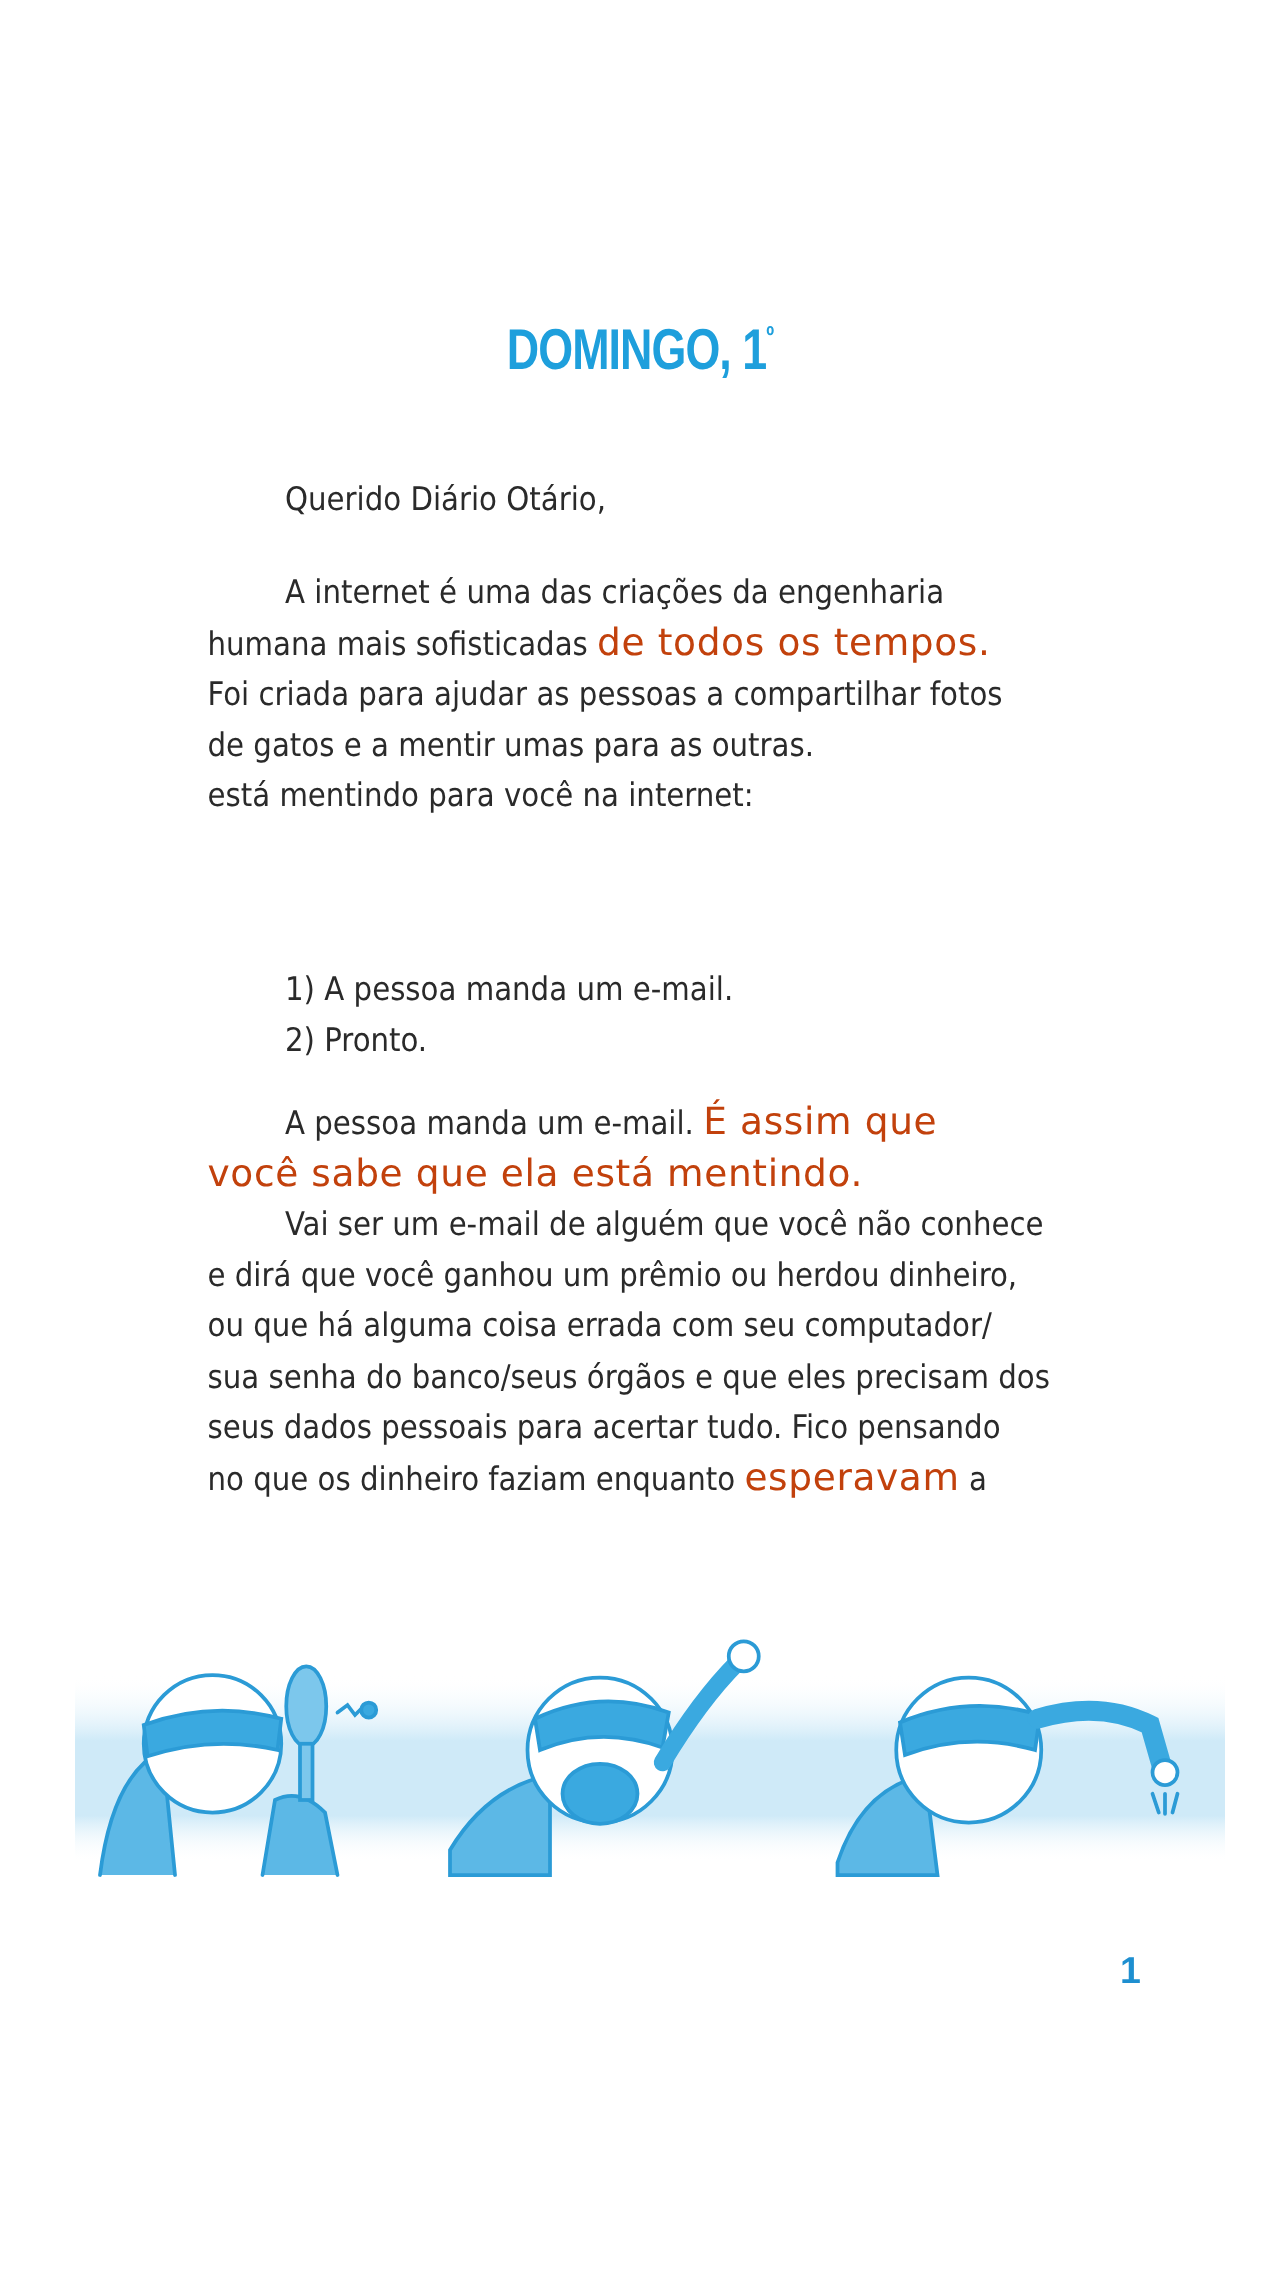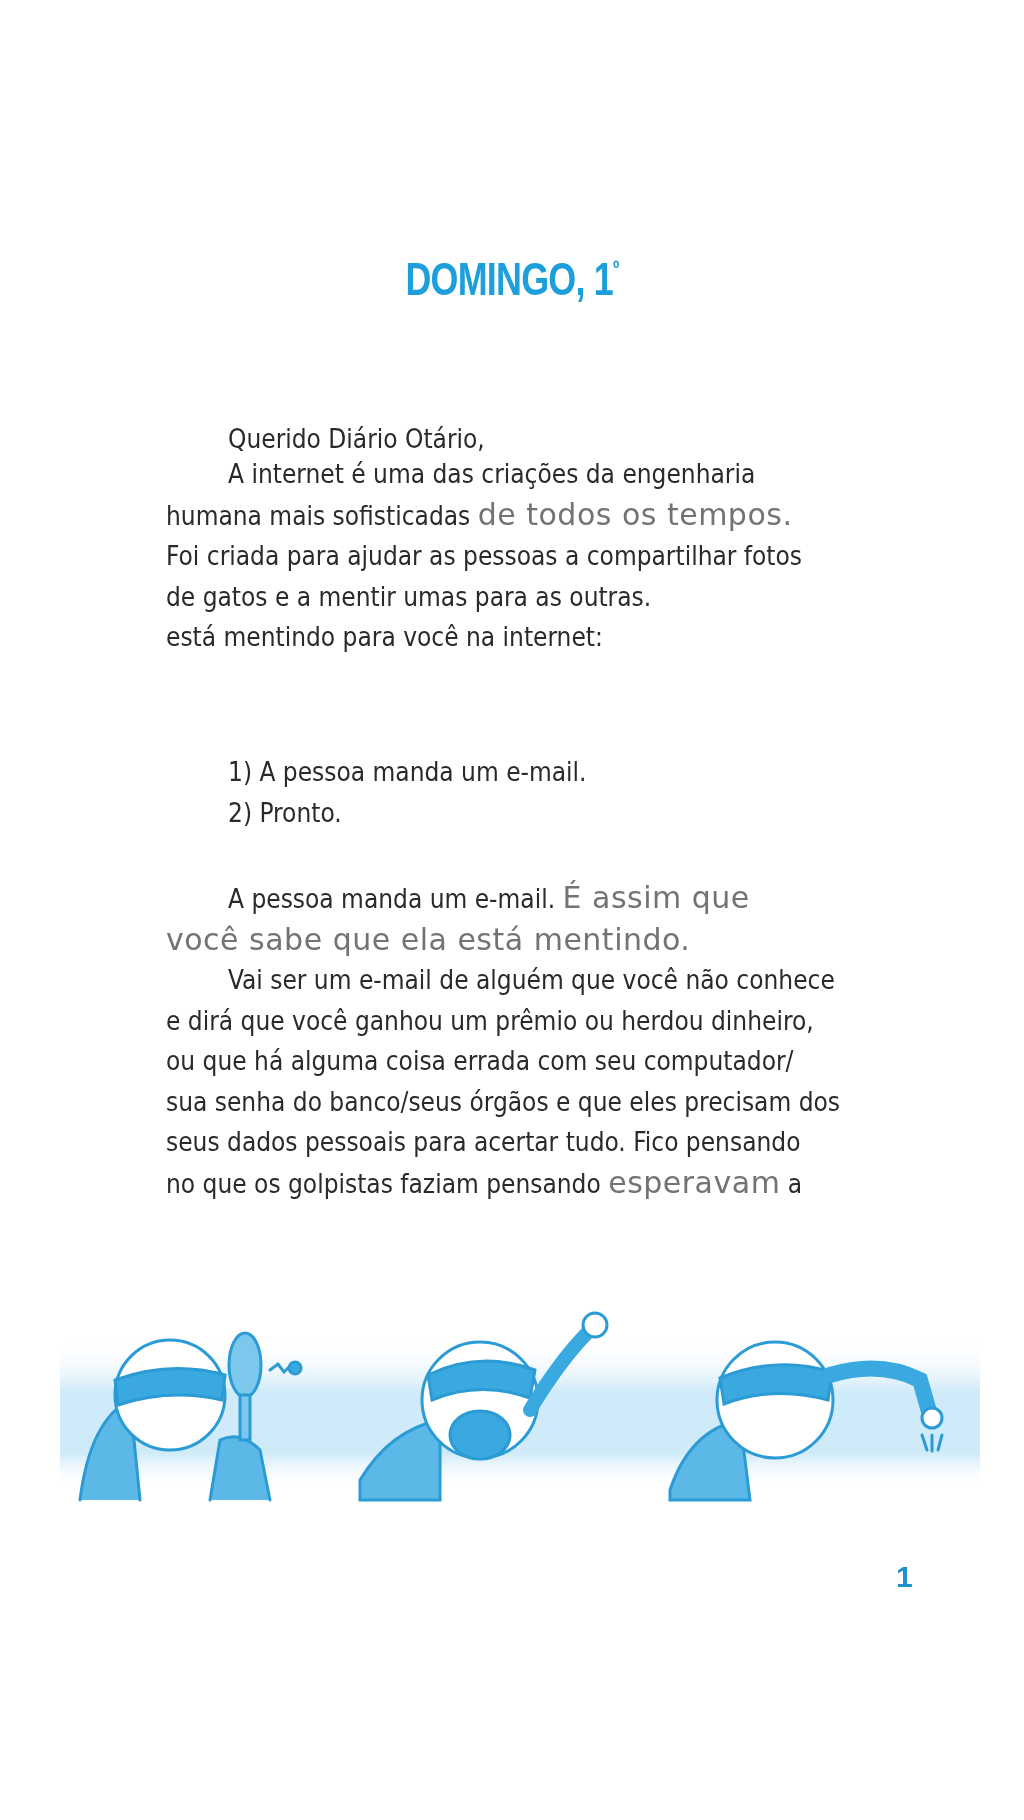--- a/index.html
+++ b/index.html
@@ -6,61 +6,61 @@
   body { width:1024px; height:1820px; position:relative; overflow:hidden;
          font-family:"DejaVu Sans Condensed","DejaVu Sans", sans-serif; color:#2a2a2a; }
   .page { position:absolute; left:0; top:0; width:1024px; height:1384px; }
   .title { position:absolute; top:252px; left:0; width:1024px; text-align:center;
            font-family:"Liberation Sans", sans-serif; font-weight:bold; font-size:46px;
            color:#1e9fdc; letter-spacing:-1px; transform:scaleX(0.78); transform-origin:center; }
   .title sup { font-size:22px; vertical-align:top; position:relative; top:4px; }
   .text { position:absolute; left:166px; width:740px; font-size:26px; line-height:40.5px; }
   .line { white-space:nowrap; display:block; transform-origin:left; }
   .ind { padding-left:62px; }
-  .big { font-family:"DejaVu Sans", sans-serif; font-size:30px; letter-spacing:0.5px; color:#737373; }
+  .big { font-family:"DejaVu Sans", sans-serif; font-size:30px; letter-spacing:0.5px; color:#c2410c; }
   .illus { position:absolute; left:60px; top:1300px; width:920px; height:210px; }
   .pagenum { position:absolute; left:896px; top:1560px; font-family:"Liberation Sans", sans-serif;
              font-weight:bold; font-size:30px; color:#1e8fd0; }
 </style>
 </head>
 <body>
 
 <div class="page">
 
   <div class="title"><span>DOMINGO, 1</span><sup>º</sup></div>
 
-  <div class="text" style="top:380px;margin-top:39px;">
+  <div class="text" style="top:380px;">
     <span class="line ind">Querido Diário Otário,</span>
   </div>
 
   <div class="text" style="top:454px;">
     <span class="line ind"><span>A internet é uma das criações da engenharia</span></span>
     <span class="line"><span>humana mais sofisticadas </span><span class="big">de todos os tempos.</span></span>
     <span class="line"><span>Foi criada para ajudar as pessoas a compartilhar fotos</span></span>
     <span class="line"><span>de gatos e a mentir umas para as outras.</span></span>
     <span class="line"><span>está mentindo para você na internet:</span></span>
   </div>
 
-  <div class="text" style="top:752px;">
+  <div class="text" style="top:772px;">
     <span class="line ind">1) A pessoa manda um e-mail.</span>
     <span class="line ind">2) Pronto.</span>
   </div>
 
   <div class="text" style="top:878px;">
     <span class="line ind"><span>A pessoa manda um e-mail. </span><span class="big">É assim que</span></span>
     <span class="line"><span class="big">você sabe que ela está mentindo.</span></span>
   </div>
 
   <div class="text" style="top:960px;">
     <span class="line ind"><span>Vai ser um e-mail de alguém que você não conhece</span></span>
     <span class="line"><span>e dirá que você ganhou um prêmio ou herdou dinheiro,</span></span>
     <span class="line"><span>ou que há alguma coisa errada com seu computador/</span></span>
     <span class="line"><span>sua senha do banco/seus órgãos e que eles precisam dos</span></span>
     <span class="line"><span>seus dados pessoais para acertar tudo. Fico pensando</span></span>
-    <span class="line"><span>no que os golpistas faziam pensando </span><span class="big">esperavam</span><span> a</span></span>
+    <span class="line"><span>no que os dinheiro faziam enquanto </span><span class="big">esperavam</span><span> a</span></span>
   </div>
 
   <svg class="illus" viewBox="0 0 920 210">
     <defs>
       <linearGradient id="band" x1="0" y1="0" x2="0" y2="1">
         <stop offset="0" stop-color="#ffffff" stop-opacity="0"></stop>
         <stop offset="0.35" stop-color="#cfeaf8"></stop>
         <stop offset="0.75" stop-color="#cfeaf8"></stop>
         <stop offset="1" stop-color="#ffffff" stop-opacity="0"></stop>
       </linearGradient>

